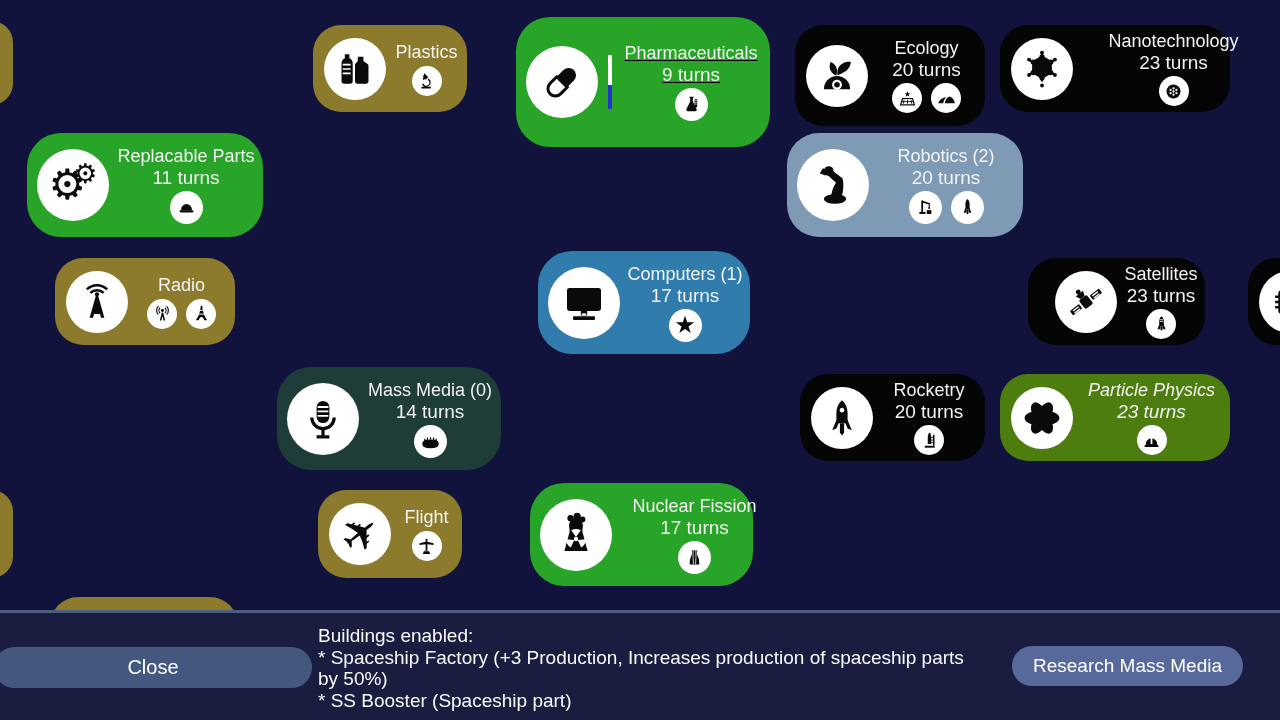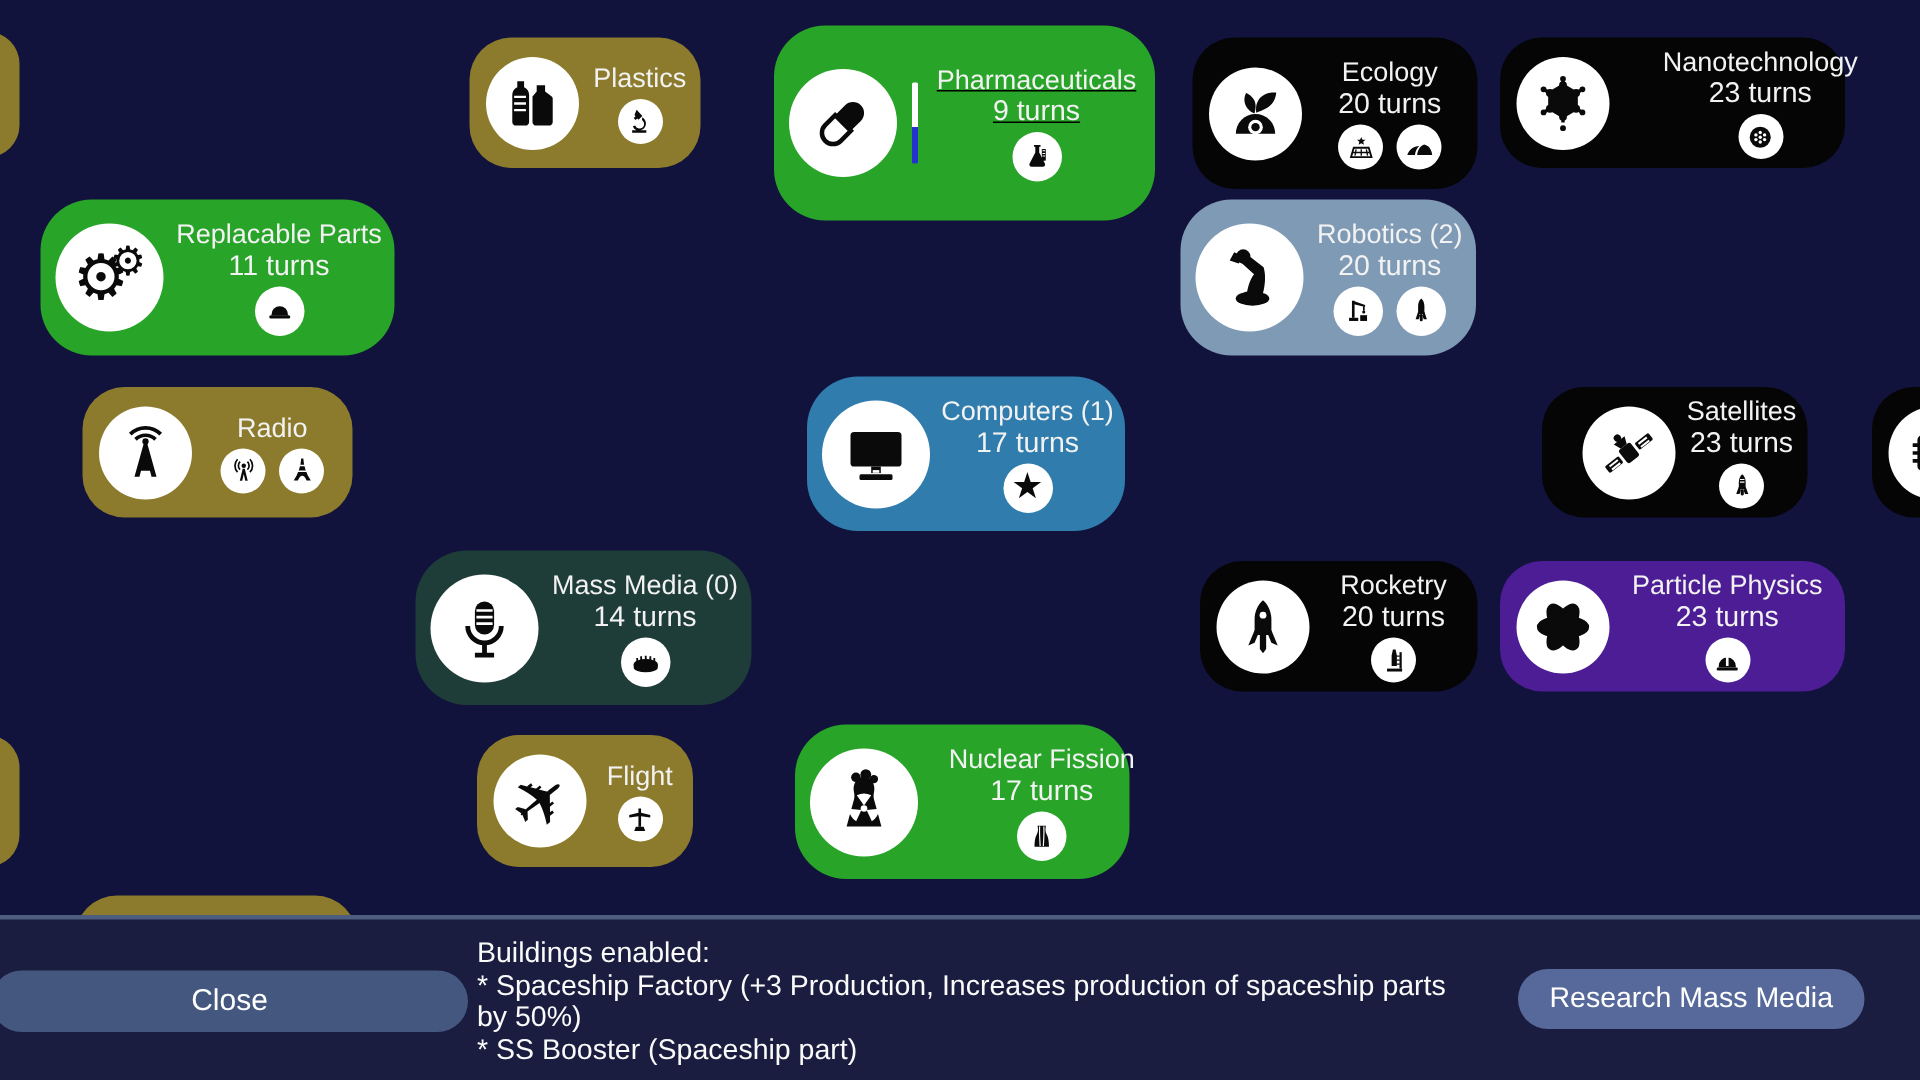--- a/index.html
+++ b/index.html
@@ -190,21 +190,21 @@
         <div class="sub-icons">
           <div class="sub-circle">
             <svg viewBox="0 0 24 24">
               <path d="M5.8 14.3a6.2 6.2 0 0 1 12.4 0v1H5.8z"></path>
               <rect x="4" y="15.1" width="16" height="2.5" rx="1.2"></rect>
             </svg>
           </div>
         </div>
       </div>
     </div>
-    <div class="node large" style="left: 787px; top: 133px; width: 197px; height: 104px; background: rgb(127, 154, 181);">
+    <div class="node large" style="left: 787px; top: 133px; width: 236px; height: 104px; background: rgb(127, 154, 181); border-radius: 32px;">
       <div class="main-circle">
         <svg viewBox="0 0 24 24">
           <ellipse cx="13" cy="19" rx="5.6" ry="2.4"></ellipse>
           <path d="M11 18.6c.2-2.7.9-5.5 2.5-7.7L9 6.8l2-2.6 5.7 4.4c.9 3 .5 6.7-.7 10.4z"></path>
           <circle cx="9.9" cy="5" r="2.4"></circle>
           <path d="M9.9 5 6.9 3.6 5.4 6.3l3 1z"></path>
         </svg>
       </div>
       <div class="node-body">
         <div class="node-label">Robotics (2)</div>
@@ -361,21 +361,21 @@
             <svg viewBox="0 0 24 24">
               <path d="M11 3.5h2l1 4.5v8h-4V8z"></path>
               <rect x="16" y="5.5" width="1.7" height="12.5"></rect>
               <path d="M13.8 8.5h2.4M13.8 11.5h2.4M13.8 14.5h2.4" stroke="#0a0a0a" stroke-width="1"></path>
               <rect x="6.5" y="18" width="11.5" height="2.2"></rect>
             </svg>
           </div>
         </div>
       </div>
     </div>
-    <div class="node small" style="left: 1000px; top: 374px; width: 230px; height: 87px; background: #4c1d95;">
+    <div class="node small" style="left: 1000px; top: 374px; width: 230px; height: 87px; background: #4d7c0f; font-style: italic;">
       <div class="main-circle">
         <svg viewBox="0 0 24 24" fill="none" stroke="#0a0a0a" stroke-width="1.5">
           <ellipse cx="12" cy="12" rx="9.2" ry="3.6"></ellipse>
           <ellipse cx="12" cy="12" rx="9.2" ry="3.6" transform="rotate(60 12 12)"></ellipse>
           <ellipse cx="12" cy="12" rx="9.2" ry="3.6" transform="rotate(-60 12 12)"></ellipse>
           <circle cx="12" cy="12" r="1.7" fill="#0a0a0a" stroke="none"></circle>
         </svg>
       </div>
       <div class="node-body">
         <div class="node-label">Particle Physics</div>

